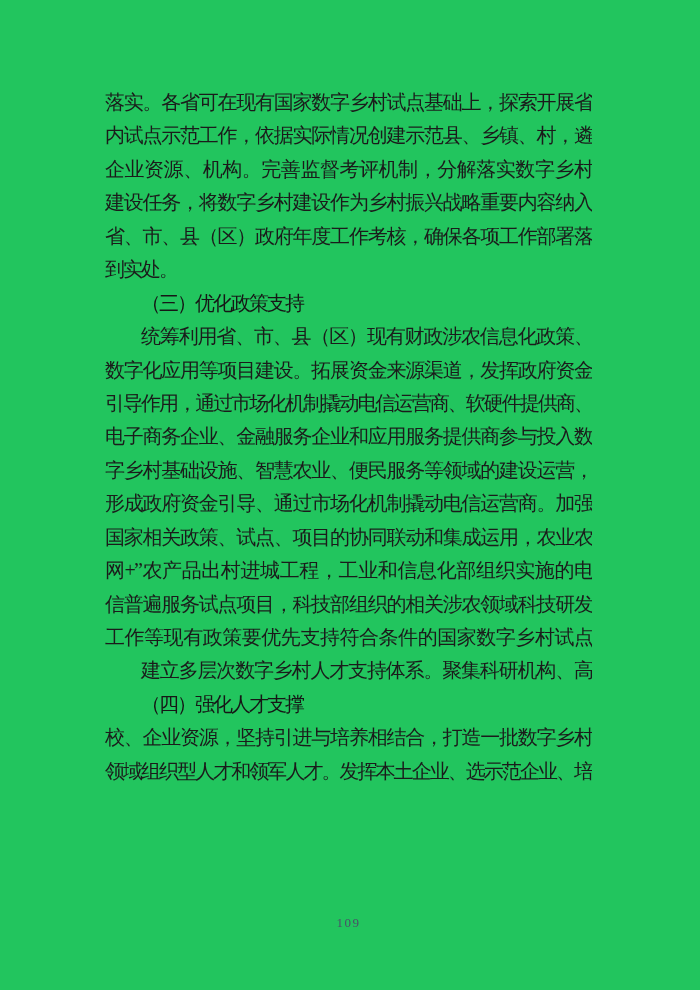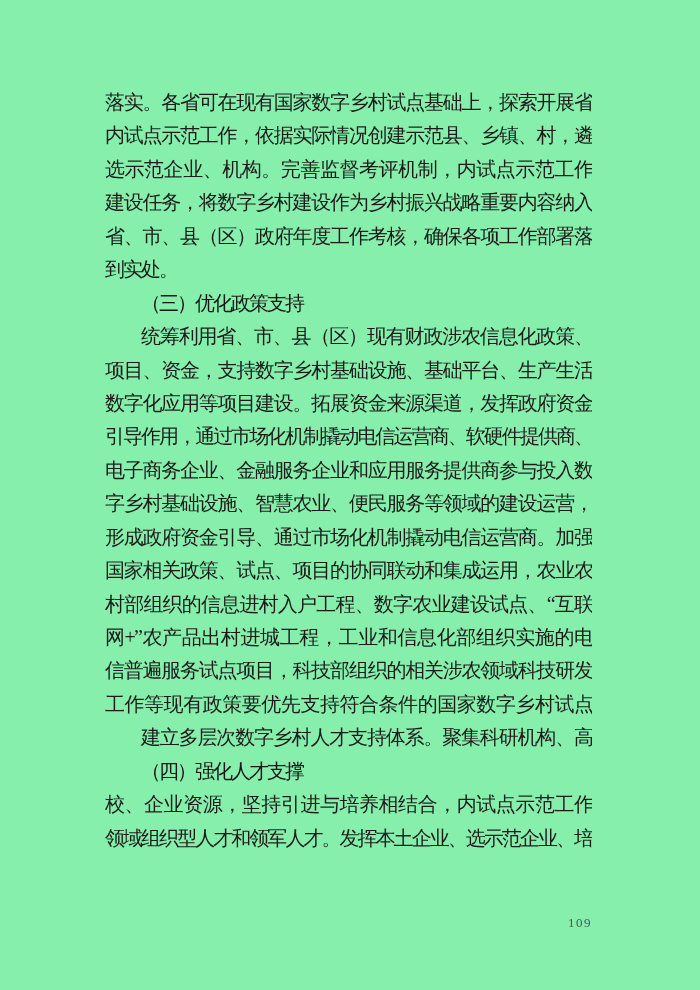--- a/index.html
+++ b/index.html
@@ -4,21 +4,21 @@
 <style>
   html, body {
     margin: 0;
     padding: 0;
     background: #ffffff;
   }
   .page {
     position: relative;
     width: 700px;
     height: 990px;
-    background: #86efac;
+    background: #22c55e;
     overflow: hidden;
     font-family: "Liberation Serif", serif;
   }
   .body-text {
     position: absolute;
     left: 105px;
     top: 86px;
     width: 487px;
   }
   .tl {
@@ -42,59 +42,57 @@
   .tl.heading {
     text-align-last: left;
     text-indent: 36px;
     color: #161616;
   }
   .page-number {
     position: absolute;
     top: 915px;
     left: 105px;
     width: 487px;
-    text-align: right;
+    text-align: center;
     font-size: 13px;
     letter-spacing: 1.5px;
     color: #4a5068;
     font-family: "Liberation Serif", serif;
   }
 </style>
 </head>
 <body>
 
 <div class="page">
 
   <div class="body-text">
 
     <div class="tl">落实。各省可在现有国家数字乡村试点基础上，探索开展省</div>
     <div class="tl">内试点示范工作，依据实际情况创建示范县、乡镇、村，遴</div>
-    <div class="tl">选示范企业、机构。完善监督考评机制，内试点示范工作</div>
+    <div class="tl">企业资源、机构。完善监督考评机制，分解落实数字乡村</div>
     <div class="tl">建设任务，将数字乡村建设作为乡村振兴战略重要内容纳入</div>
     <div class="tl">省、市、县（区）政府年度工作考核，确保各项工作部署落</div>
     <div class="tl end">到实处。</div>
 
     <div class="tl heading">（三）优化政策支持</div>
 
     <div class="tl indent">统筹利用省、市、县（区）现有财政涉农信息化政策、</div>
-    <div class="tl">项目、资金，支持数字乡村基础设施、基础平台、生产生活</div>
     <div class="tl">数字化应用等项目建设。拓展资金来源渠道，发挥政府资金</div>
     <div class="tl">引导作用，通过市场化机制撬动电信运营商、软硬件提供商、</div>
     <div class="tl">电子商务企业、金融服务企业和应用服务提供商参与投入数</div>
     <div class="tl">字乡村基础设施、智慧农业、便民服务等领域的建设运营，</div>
     <div class="tl">形成政府资金引导、通过市场化机制撬动电信运营商。加强</div>
     <div class="tl">国家相关政策、试点、项目的协同联动和集成运用，农业农</div>
-    <div class="tl">村部组织的信息进村入户工程、数字农业建设试点、“互联</div>
     <div class="tl">网+”农产品出村进城工程，工业和信息化部组织实施的电</div>
     <div class="tl">信普遍服务试点项目，科技部组织的相关涉农领域科技研发</div>
     <div class="tl">工作等现有政策要优先支持符合条件的国家数字乡村试点</div>
 
     <div class="tl indent">建立多层次数字乡村人才支持体系。聚集科研机构、高</div>
 
     <div class="tl heading">（四）强化人才支撑</div>
-    <div class="tl">校、企业资源，坚持引进与培养相结合，内试点示范工作</div>
+    <div class="tl">校、企业资源，坚持引进与培养相结合，打造一批数字乡村</div>
     <div class="tl">领域组织型人才和领军人才。发挥本土企业、选示范企业、培</div>
 
   </div>
 
   <div class="page-number">109</div>
 
 </div>
 
 </body></html>

